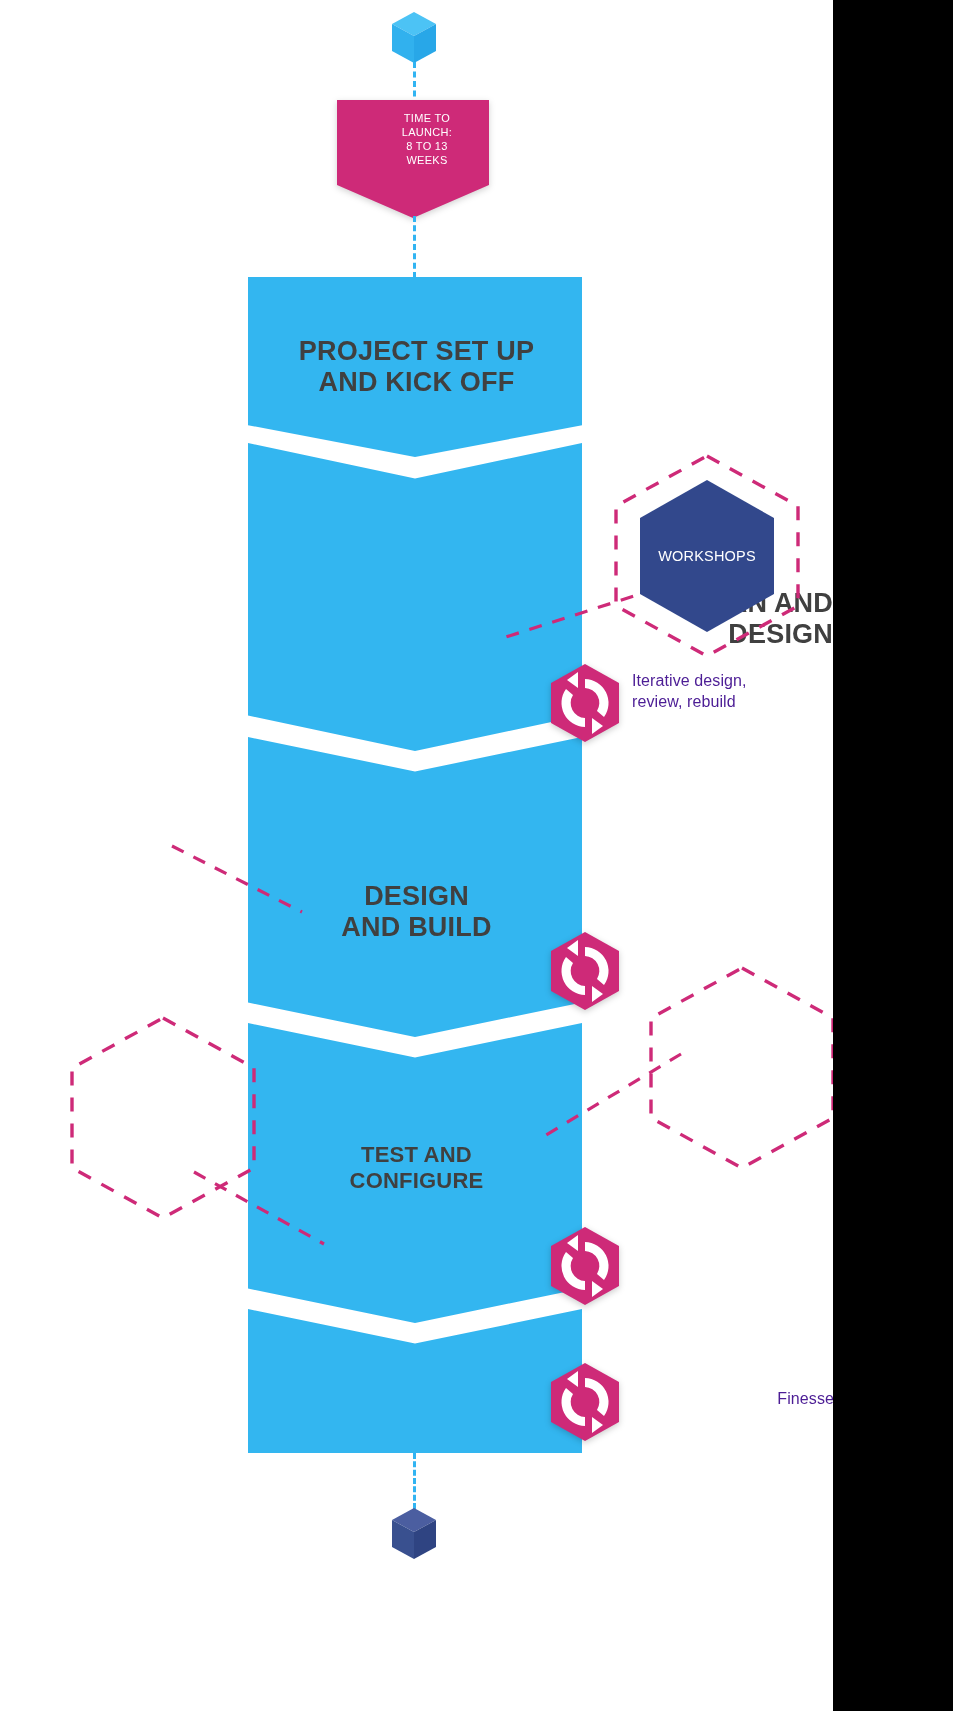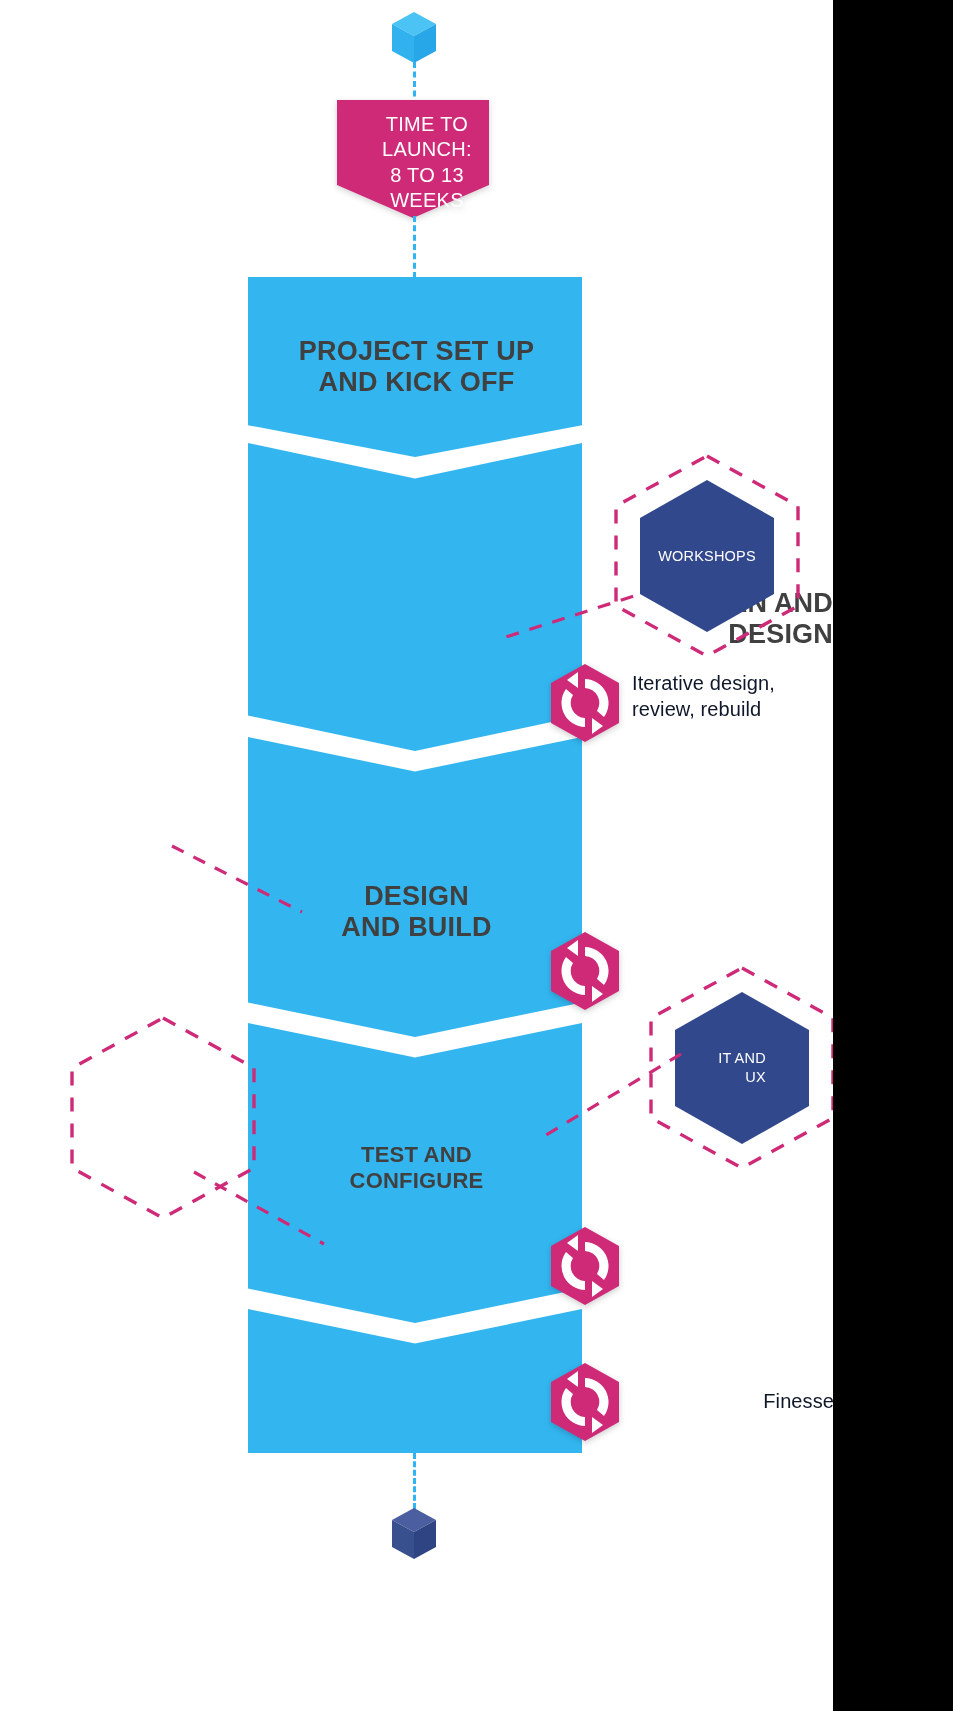--- a/index.html
+++ b/index.html
@@ -45,21 +45,21 @@
     background:#cf２a78;
     background:#ce2a78;
     clip-path:polygon(0 0,100% 0,100% 72%,50% 100%,0 72%);
   }
   .ribbon .txt{
     position:absolute; inset:0;
     display:flex;flex-direction:column;
     align-items:center;justify-content:flex-start;
     padding-top:12px;
     color:#ffffff;
-    font-size:20px;
+    font-size:11px;
     letter-spacing:.3px;
     line-height:1.27;
     text-align:center;
     white-space:pre-line;
     padding-left:28px;
   }
 
   
   .stage-block{
     position:absolute;
@@ -124,22 +124,22 @@
   .cycle{
     position:absolute;
     width:72px;height:82px;
     filter:drop-shadow(0 2px 3px rgba(0,0,0,.2));
   }
   .cycle svg{display:block;width:100%;height:100%;}
 
   
   .note{
     position:absolute;
-    color:#0f172a;
-    font-size:20px;
+    color:#4c1d95;
+    font-size:16px;
     line-height:1.32;
     white-space:pre-line;
     letter-spacing:.1px;
   }
 </style>
 </head>
 <body>
 
 <div id="stage">
   <div id="canvas">
@@ -249,24 +249,20 @@
     </div>
 
     <svg class="leader" style="left:190px;top:1166px;width:140px;height:86px;" viewBox="0 0 140 86">
       <line x1="4" y1="6" x2="134" y2="78" stroke="#ce2a78" stroke-width="3.2" stroke-dasharray="13 11"></line>
     </svg>
 
     <div class="hex-badge" style="left:645px;top:962px;width:194px;height:212px;">
       <svg class="outline" viewBox="0 0 194 212">
         <polygon points="97,6 188,56 188,156 97,206 6,156 6,56" fill="none" stroke="#ce2a78" stroke-width="3.4" stroke-dasharray="14 12"></polygon>
       </svg>
-      <div class="solid">
-        <span>IT AND
-UX</span>
-      </div>
     </div>
 
     <svg class="leader" style="left:535px;top:1048px;width:150px;height:96px;" viewBox="0 0 150 96">
       <line x1="146" y1="6" x2="6" y2="90" stroke="#ce2a78" stroke-width="3.2" stroke-dasharray="13 11"></line>
     </svg>
 
     <div class="cycle" style="left:549px;top:1225px;">
       <svg viewBox="0 0 72 82">
         <polygon points="36,2 70,21 70,61 36,80 2,61 2,21" fill="#ce2a78"></polygon>
         <g fill="#ffffff">

